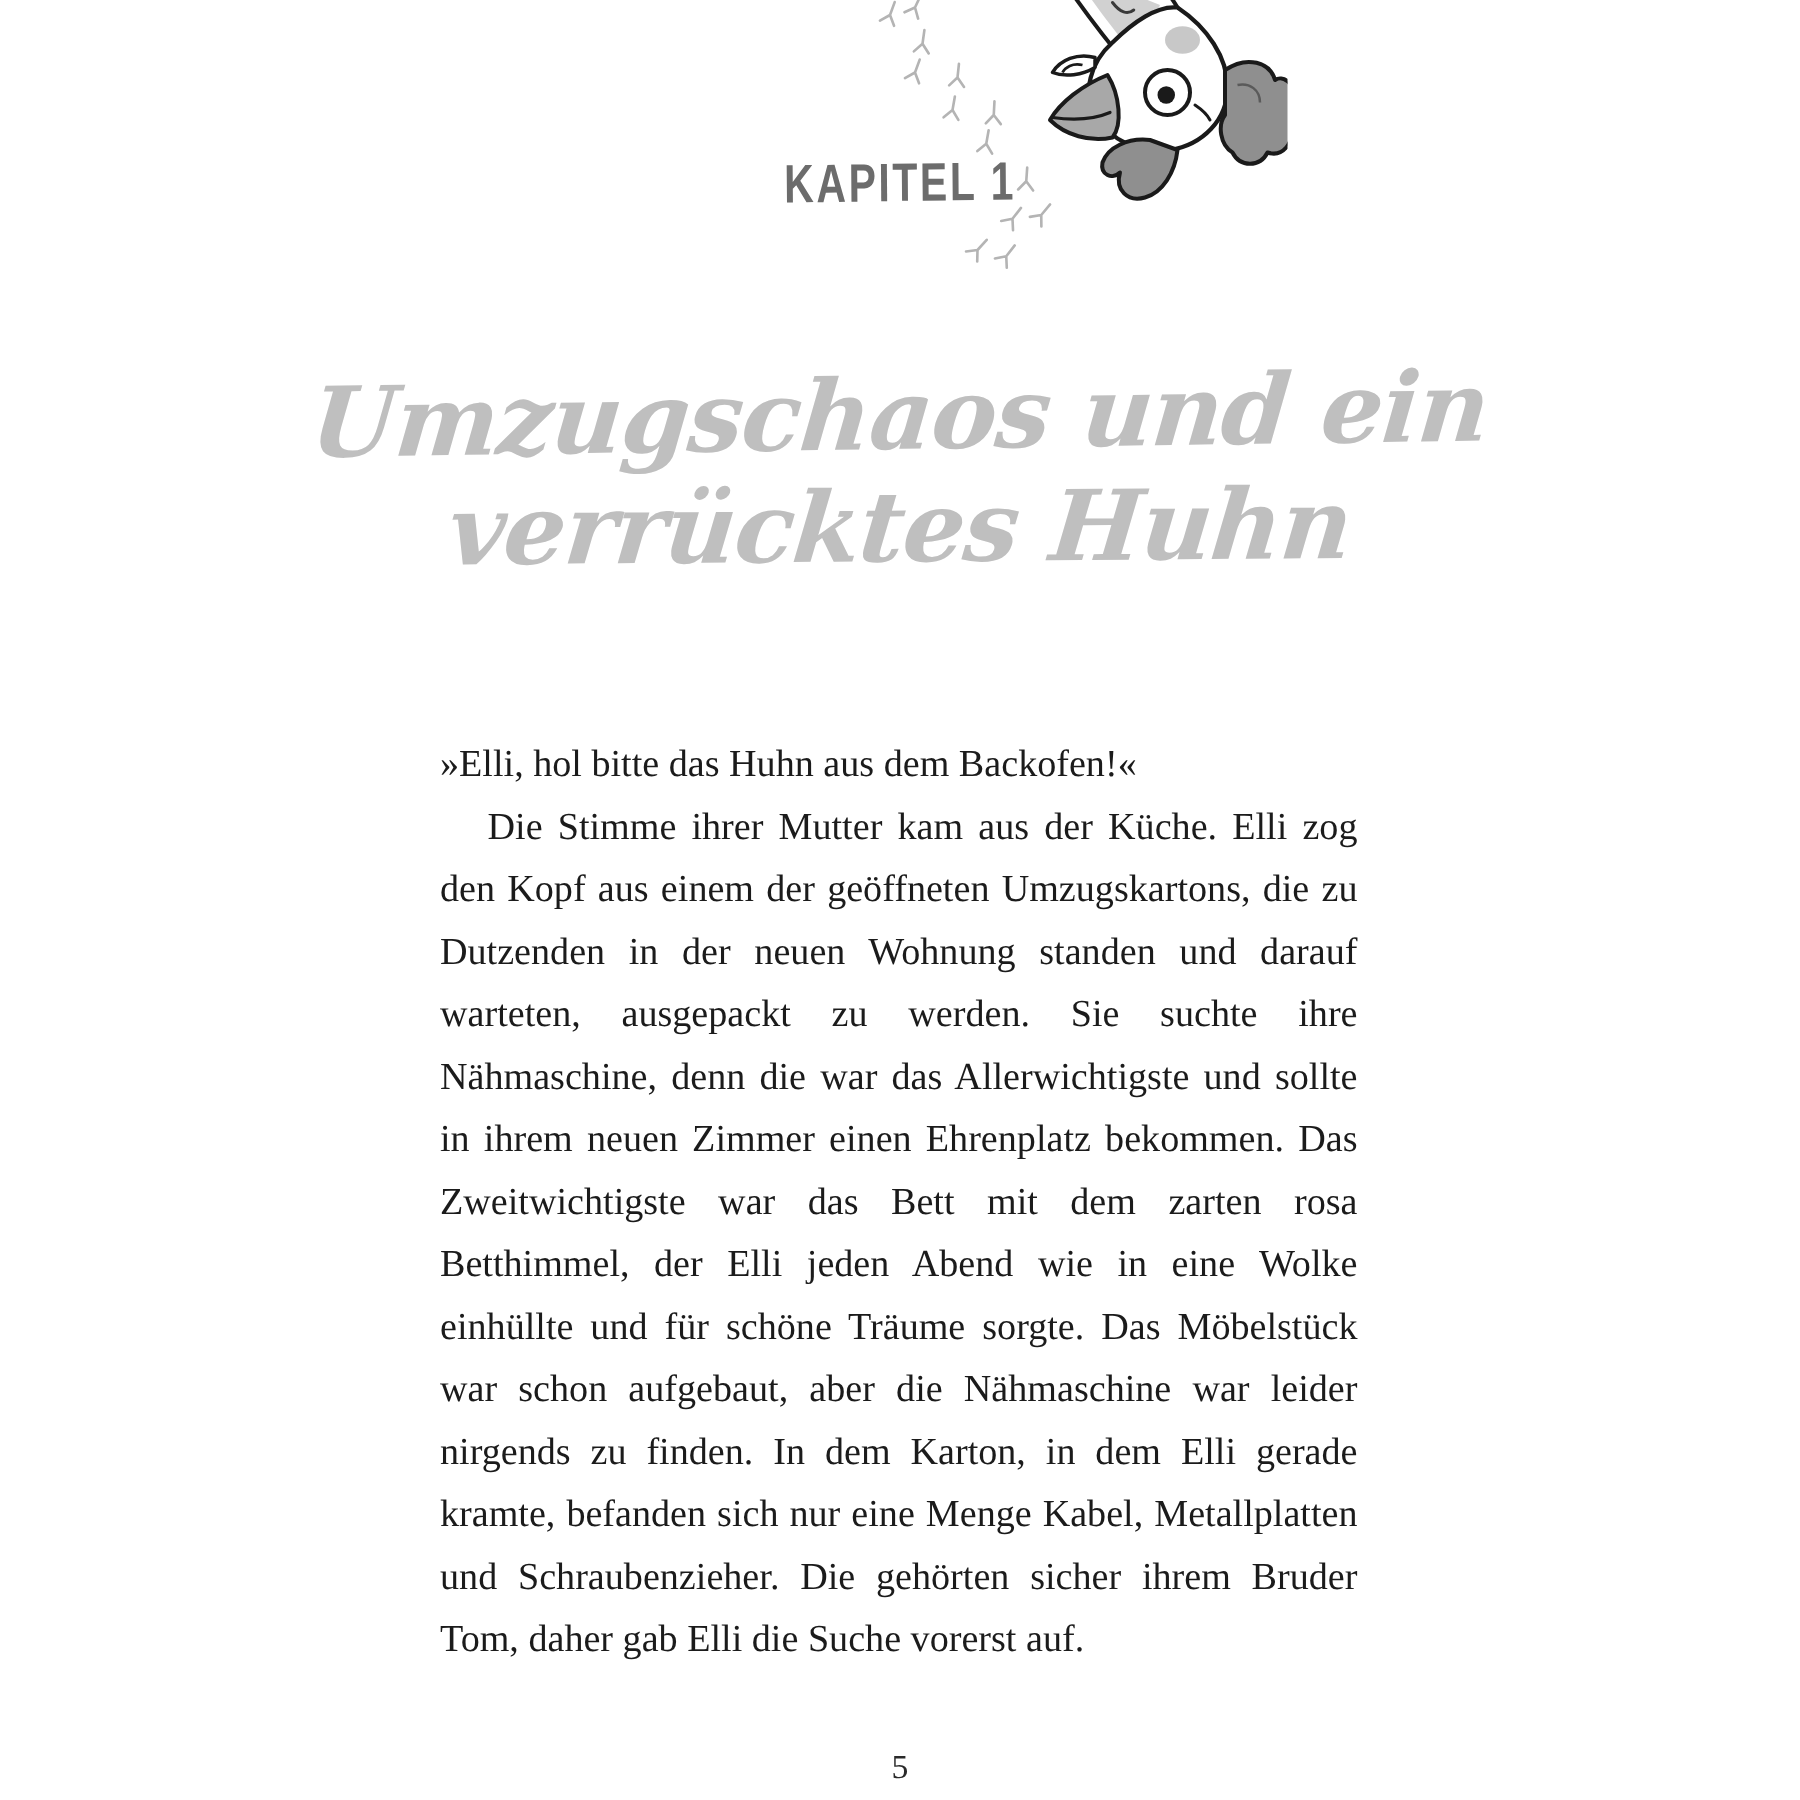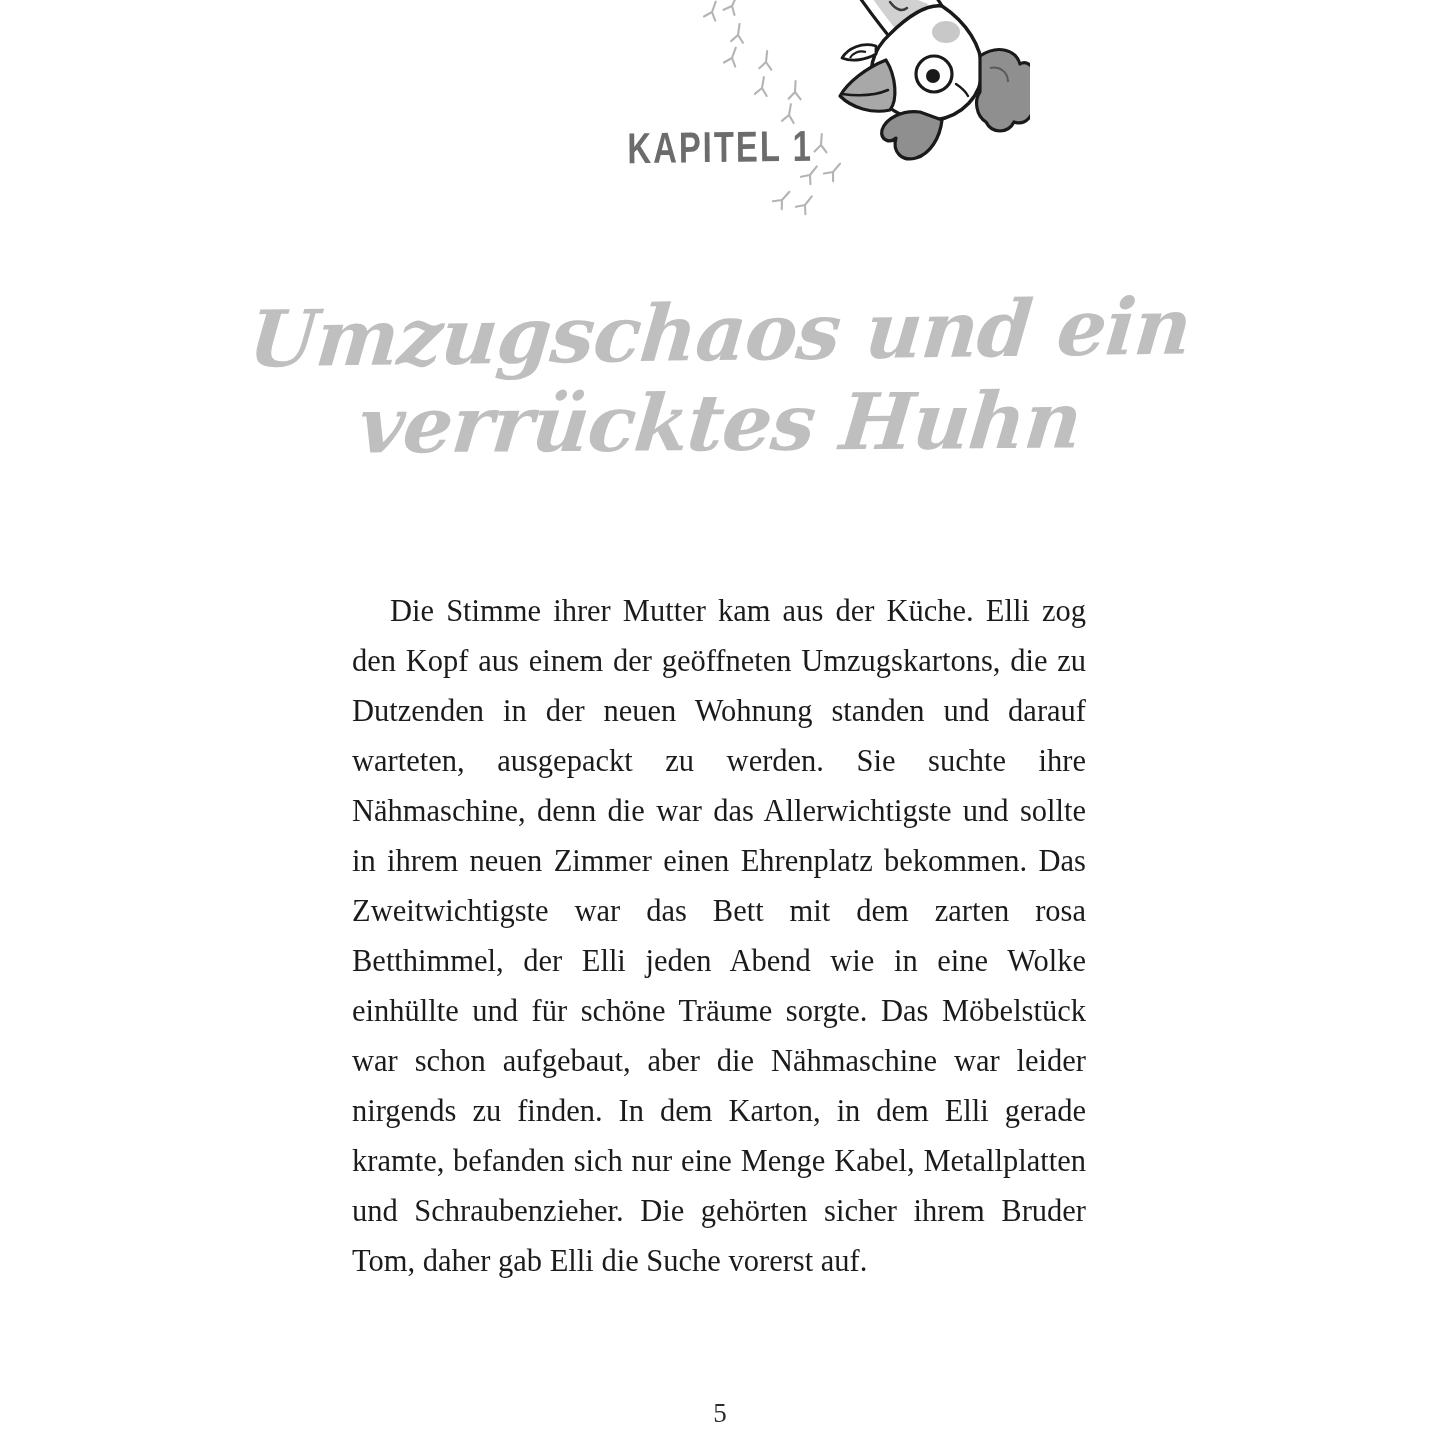--- a/index.html
+++ b/index.html
@@ -201,18 +201,19 @@
   <div class="chapter-label">
     <span class="kap-inner">KAPITEL 1</span>
   </div>
 
   <h1 class="chapter-title">
     <span class="tline tline-1">Umzugschaos und ein</span>
     <span class="tline tline-2">verrücktes Huhn</span>
   </h1>
 
   <div class="body-text">
+    <p>»Elli, hol bitte das Huhn aus dem Backofen!«</p>
     <p class="indent">Die Stimme ihrer Mutter kam aus der Küche. Elli zog den Kopf aus einem der geöffneten Umzugskartons, die zu Dutzenden in der neuen Wohnung standen und darauf warteten, ausgepackt zu werden. Sie suchte ihre Nähmaschine, denn die war das Allerwichtigste und sollte in ihrem neuen Zimmer einen Ehrenplatz bekommen. Das Zweitwichtigste war das Bett mit dem zarten rosa Betthimmel, der Elli jeden Abend wie in eine Wolke einhüllte und für schöne Träume sorgte. Das Möbelstück war schon aufgebaut, aber die Nähmaschine war leider nirgends zu finden. In dem Karton, in dem Elli gerade kramte, befanden sich nur eine Menge Kabel, Metallplatten und Schraubenzieher. Die gehörten sicher ihrem Bruder Tom, daher gab Elli die Suche vorerst auf.</p>
   </div>
 
   <div class="page-number">5</div>
 
 </div>
 
 </body></html>

